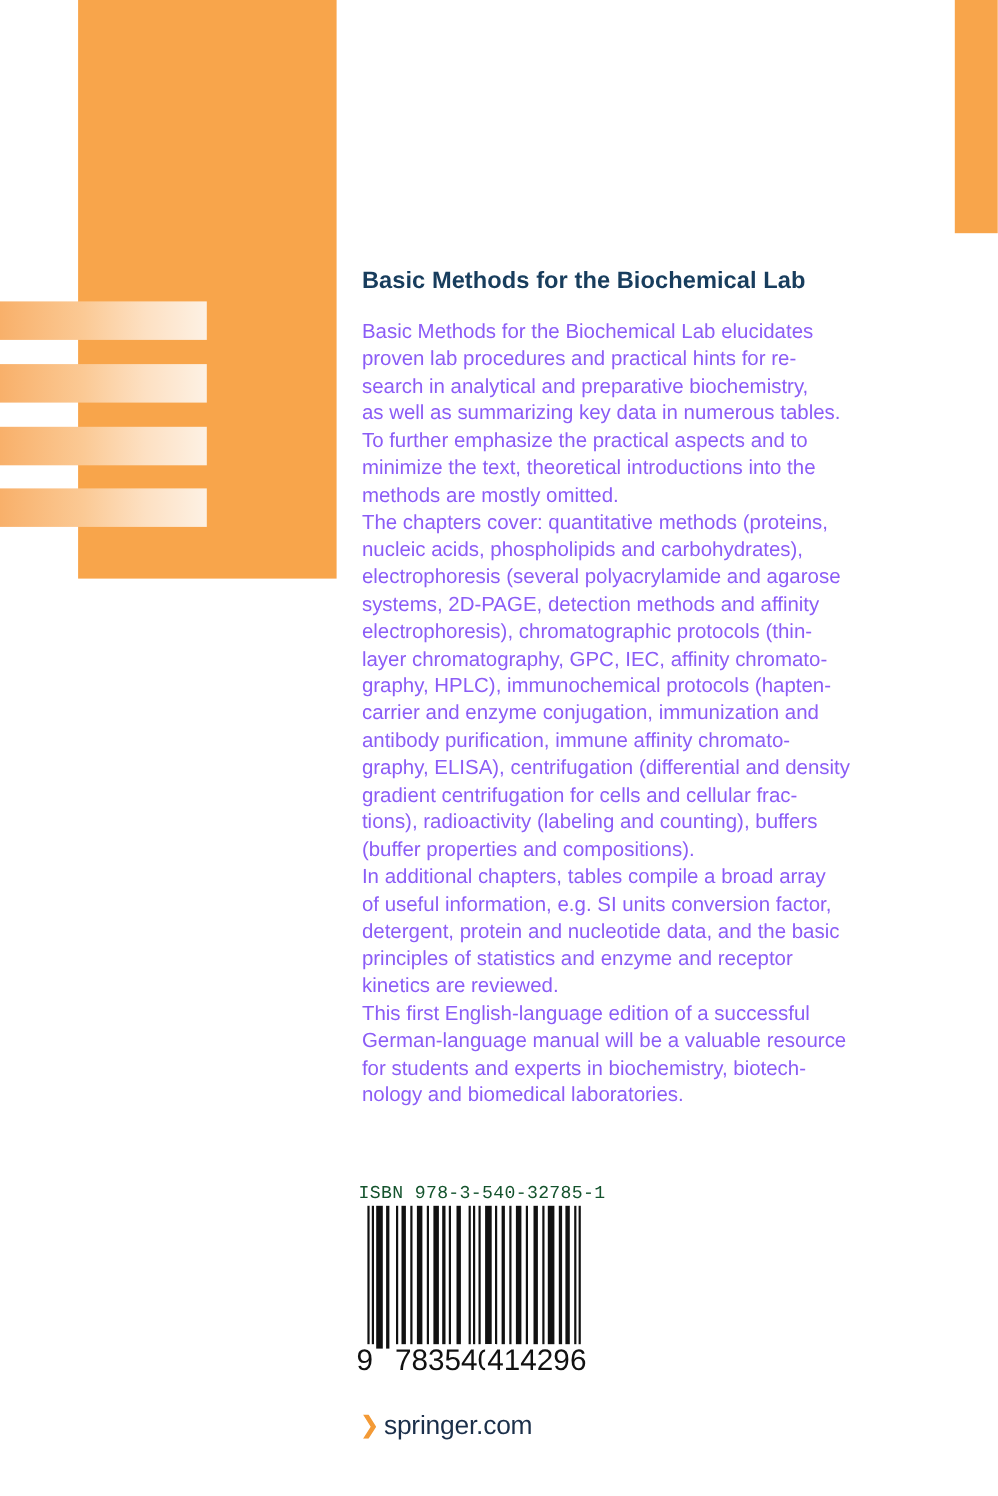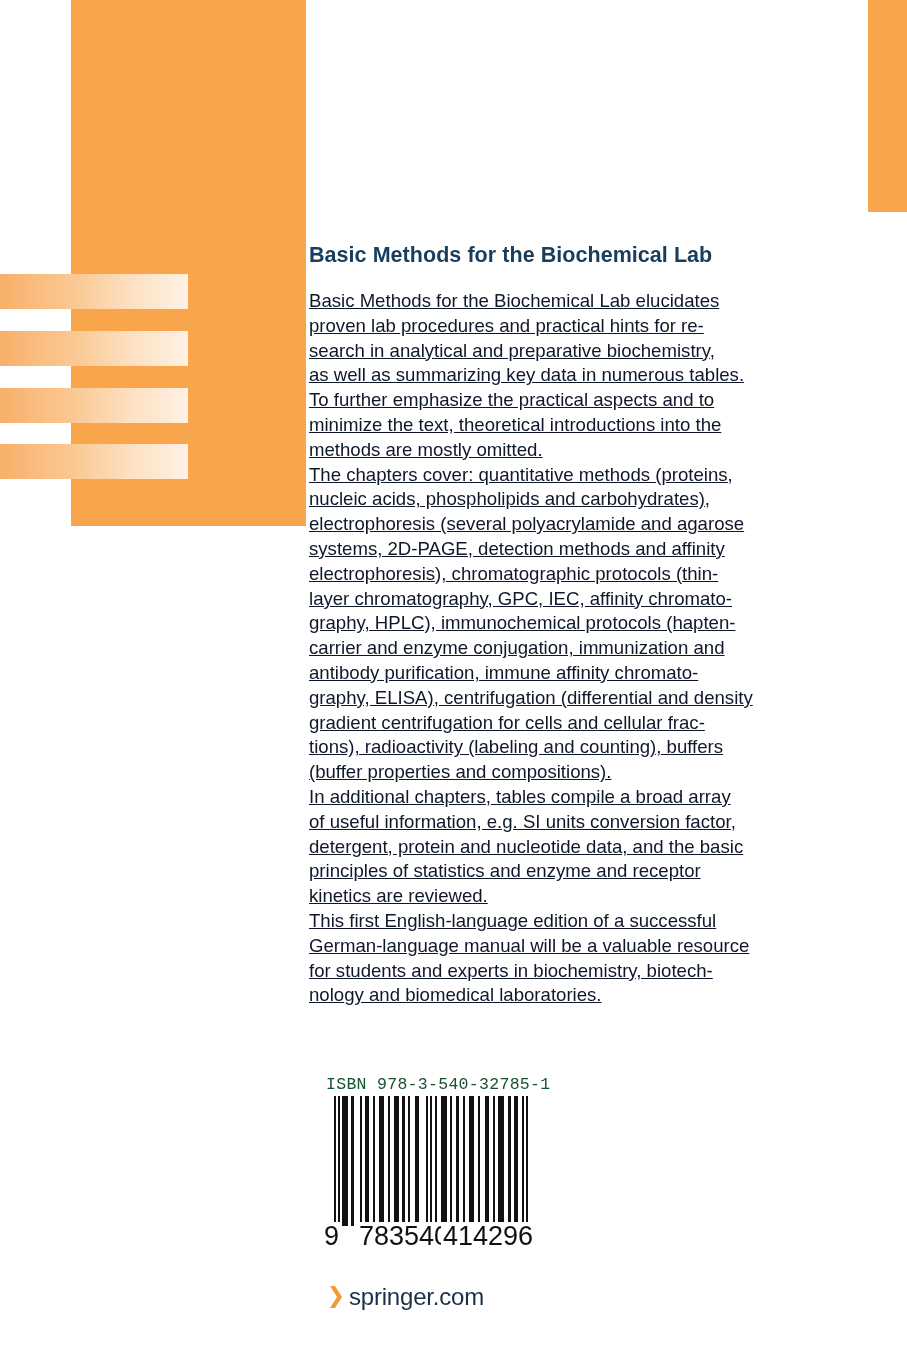--- a/index.html
+++ b/index.html
@@ -14,30 +14,30 @@
   }
   .corner-block {
     position: absolute; left: 868px; top: 0; width: 39px; height: 212px;
     background: #f8a54b;
   }
   .stripe {
     position: absolute; left: 0; width: 188px; height: 35px;
     background: linear-gradient(to right, #f8b06a 0%, #fbc994 40%, #fde0c2 70%, #fdf1e4 100%);
   }
   .content {
-    position: absolute; left: 309px; top: 239px; width: 500px;
+    position: absolute; left: 329px; top: 239px; width: 500px;
     color: #1e3346;
   }
   .title {
     font-weight: bold; font-size: 21.5px; color: #183d5d;
     margin: 0 0 18px 0; letter-spacing: 0.05px; line-height: 32px;
   }
   .body-text {
-    font-size: 18.6px; line-height: 24.8px; color: #0f172a;
-    white-space: pre-line; margin: 0; text-decoration: underline;
+    font-size: 18.6px; line-height: 24.8px; color: #8b5cf6;
+    white-space: pre-line; margin: 0;
   }
   .isbn-label {
     position: absolute; left: 326px; top: 1075px;
     font-family: "Liberation Mono", "DejaVu Sans Mono", monospace;
     font-size: 16.5px; color: #14532d; letter-spacing: 0.3px;
   }
   .barcode {
     position: absolute; left: 330px; top: 1096px; width: 206px; height: 148px;
   }
   .barcode-digits {

